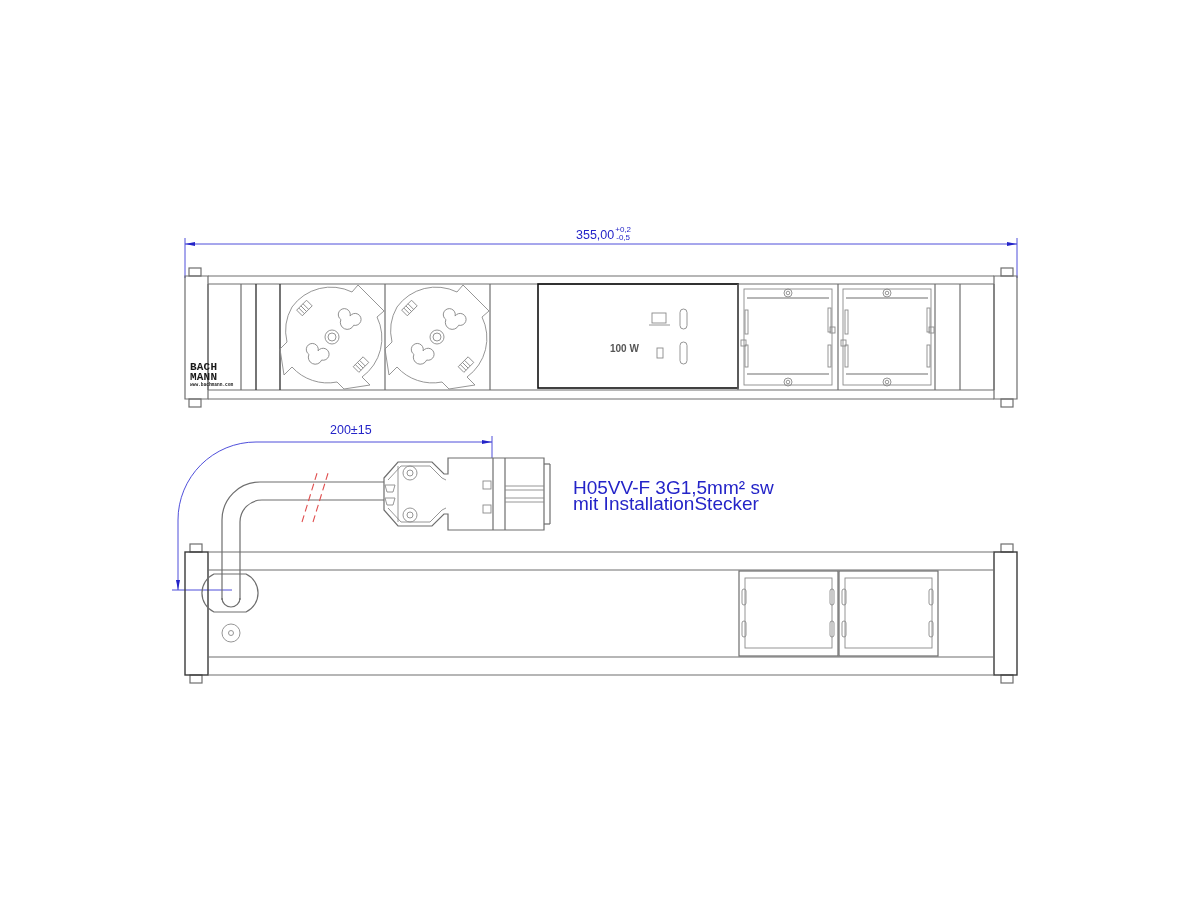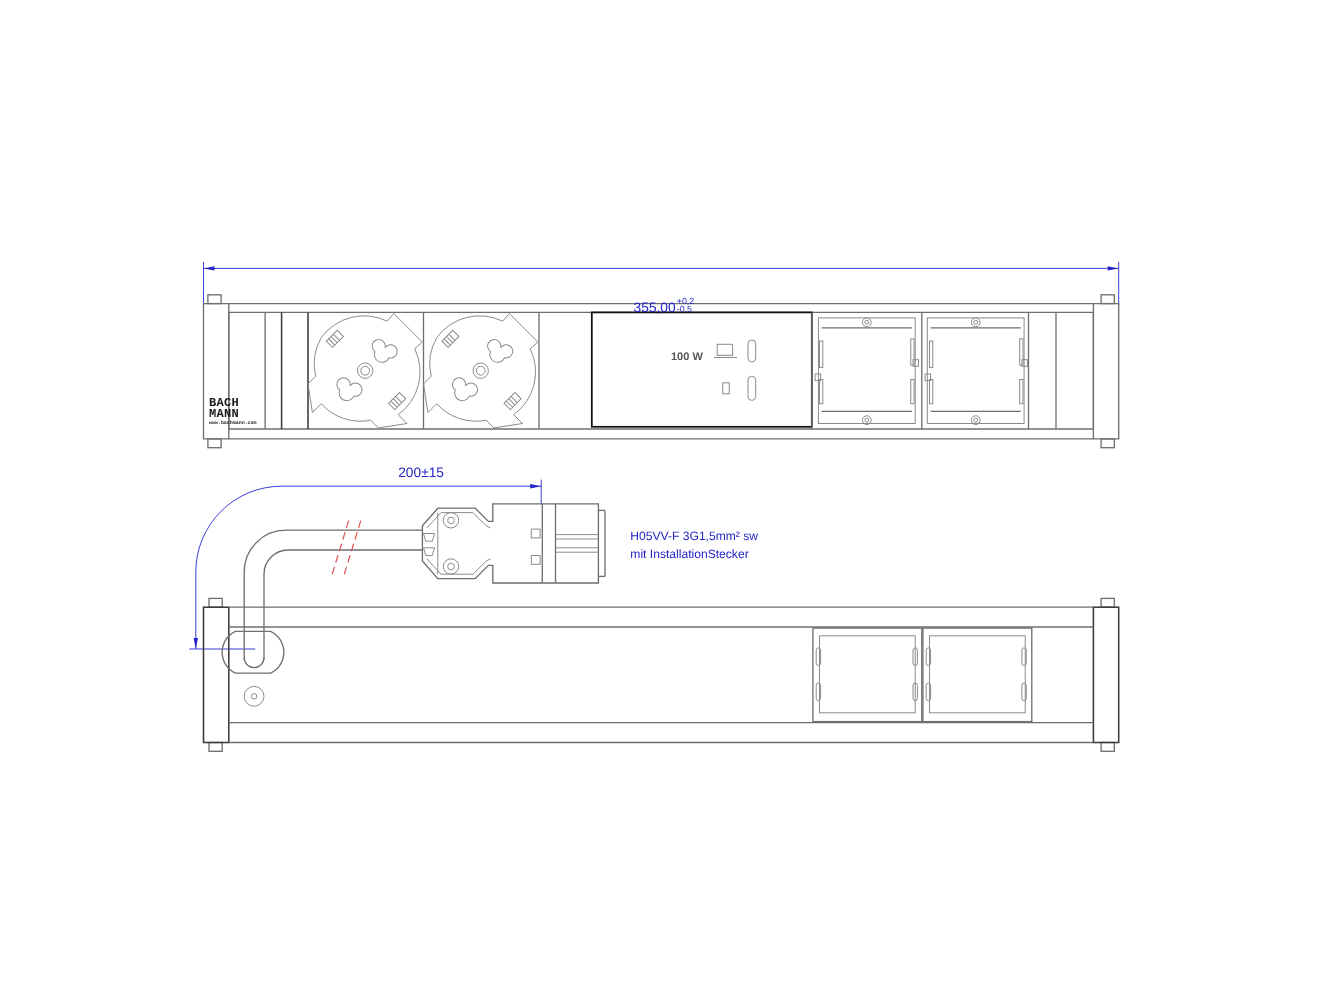--- a/index.html
+++ b/index.html
@@ -7,26 +7,26 @@
            font-family: "Liberation Sans", sans-serif; }
     #drawing { position: absolute; left: 0; top: 0; width: 1200px; height: 900px; }
     .ln { fill: none; stroke: #6e6e6e; stroke-width: 1.2; }
     .lnd { fill: none; stroke: #3a3a3a; stroke-width: 1.4; }
     .lnk { fill: none; stroke: #111111; stroke-width: 1.6; }
     .thin { fill: none; stroke: #8a8a8a; stroke-width: 0.9; }
     .dim { fill: none; stroke: #3b3bd6; stroke-width: 0.9; }
     .brk { stroke: #e05050; stroke-width: 1.1; stroke-dasharray: 7 4; }
     .label { position: absolute; font-family: "Liberation Sans", sans-serif; }
     .dim-label { color: #2424c8; font-size: 12.5px; white-space: nowrap; }
-    .cable-label { color: #2424c8; font-size: 11px; line-height: 16px; white-space: nowrap; }
+    .cable-label { color: #2424c8; font-size: 19px; line-height: 16px; white-space: nowrap; }
     .brand { position: absolute; font-family: Liberation Mono, monospace; font-weight: bold; color: #1a1a1a; }
     .brand-line { font-size: 11px; line-height: 10px; letter-spacing: 0.2px; }
     .brand-url { font-size: 4.5px; line-height: 6px; }
     .power-label { position: absolute; font-size: 10px; font-weight: bold; color: #555; }
-    .tol { display: inline-flex; flex-direction: column; vertical-align: middle; font-size: 8px; line-height: 8px; margin-left: 1px; position: relative; top: -2px; }
+    .tol { display: inline-flex; flex-direction: column; vertical-align: middle; font-size: 8px; line-height: 8px; margin-left: 1px; position: relative; top: -2px; align-items: center; }
   </style>
 </head>
 <body>
 
 <svg id="drawing" viewBox="0 0 1200 900" xmlns="http://www.w3.org/2000/svg">
 
   <g>
 
     <g>
       <line class="dim" x1="185" y1="244" x2="1017" y2="244"></line>
@@ -212,33 +212,33 @@
       <rect class="ln" x="839" y="571" width="99" height="85"></rect>
       <rect class="thin" x="845" y="578" width="87" height="70"></rect>
       <rect class="thin" x="842" y="589" width="4" height="16" rx="2"></rect>
       <rect class="thin" x="842" y="621" width="4" height="16" rx="2"></rect>
       <rect class="thin" x="929" y="589" width="4" height="16" rx="2"></rect>
       <rect class="thin" x="929" y="621" width="4" height="16" rx="2"></rect>
     </g>
   </g>
 </svg>
 
-<div class="label dim-label" style="left:576px; top:228px;margin-top:44px;">
+<div class="label dim-label" style="left:576px; top:228px;">
   <span>355,00</span><span class="tol">
       <span>+0,2</span>
       <span>-0,5</span>
     </span>
 </div>
 
 <div class="brand" style="left:190px; top:362px;">
   <div class="brand-line">BACH</div>
   <div class="brand-line">MANN</div>
   <div class="brand-url">www.bachmann.com</div>
 </div>
 
-<div class="power-label" style="left:610px; top:319px;">100 W</div>
-
-<div class="label dim-label" style="left:362px; top:423px;">200±15</div>
+<div class="power-label" style="left:610px; top:343px;">100 W</div>
+
+<div class="label dim-label" style="left:330px; top:423px;">200±15</div>
 
 <div class="label cable-label" style="left:573px; top:480px;">
   <div>H05VV-F 3G1,5mm² sw</div>
   <div>mit InstallationStecker</div>
 </div>
 
 </body></html>

